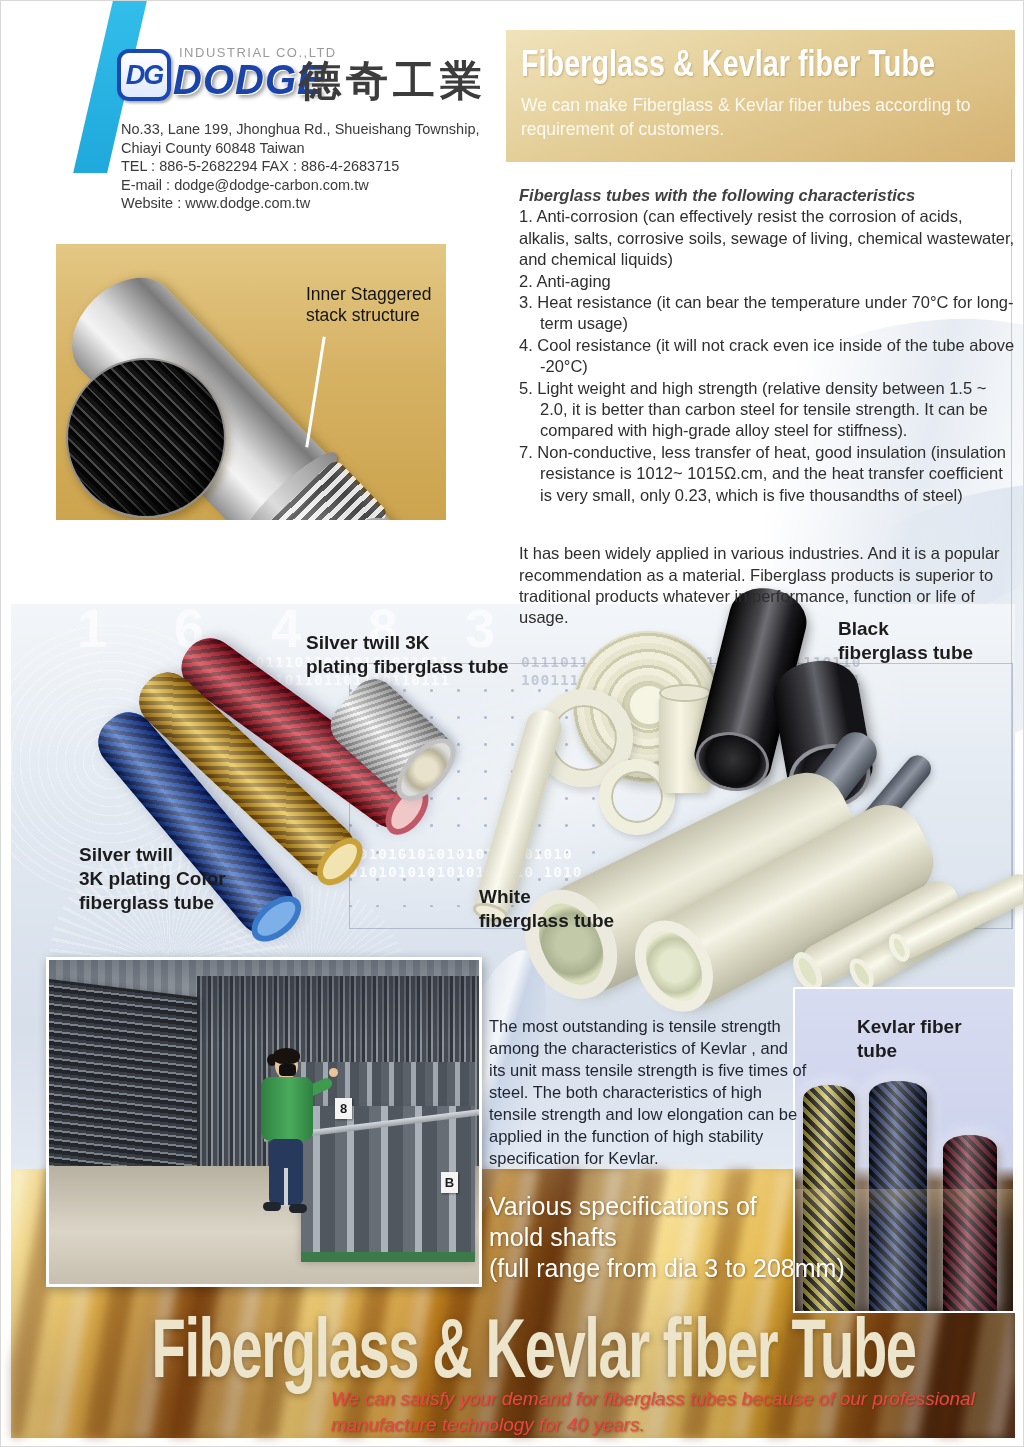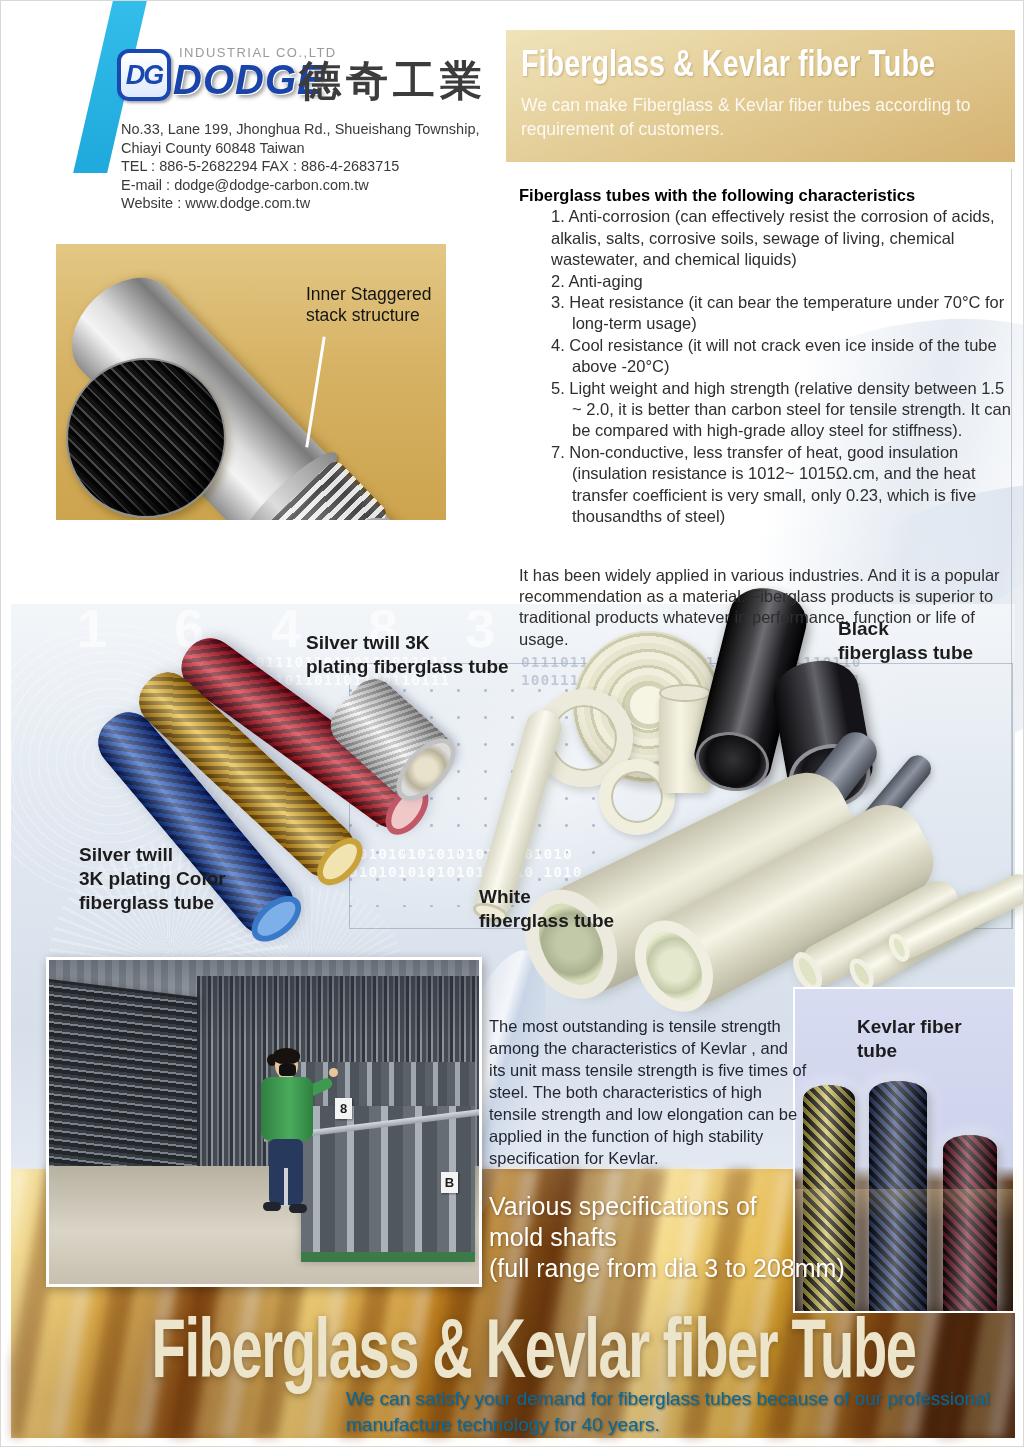--- a/index.html
+++ b/index.html
@@ -16,22 +16,22 @@
   .logo-chinese { left:298px; top:52px; font-size:42px; font-weight:bold; color:#3c3c3c; letter-spacing:5px; z-index:2; }
   .address { left:120px; top:119px; font-size:14.5px; color:#3a3a3a; line-height:18.5px; z-index:3; }
 
   
   .banner { left:505px; top:29px; width:509px; height:132px; background:linear-gradient(160deg,#f0e3bb 0%,#e3cd96 45%,#d5b272 100%); z-index:4; padding:13px 0 0 15px; }
   .banner-title { font-size:36px; font-weight:bold; color:#fff; transform:scaleX(.80); transform-origin:left top; white-space:nowrap; text-shadow:1px 1px 2px rgba(160,130,70,.5); }
   .banner-subtitle { margin-top:8px; font-size:19px; line-height:24px; color:rgba(255,255,255,.88); transform:scaleX(.92); transform-origin:left top; }
 
   
   .chars { left:518px; top:184px; width:497px; font-size:16.5px; line-height:21.4px; color:#2e2e2e; z-index:5; }
-  .chars-heading { font-weight:bold; color:#000000; }
-  .chars-item { padding-left:21px; text-indent:-21px;margin-left:32px; }
+  .chars-heading { font-weight:bold; color:#404040;font-style:italic; }
+  .chars-item { padding-left:21px; text-indent:-21px; }
   .chars-item.first { padding-left:0; text-indent:0; }
   .chars-closing { margin-top:37px; }
   .col-line { left:1010px; top:168px; width:1px; height:760px; background:rgba(150,150,160,.45); z-index:1; }
   .swoosh { border-radius:50%; pointer-events:none; }
 
   
   .diagram { left:55px; top:243px; width:390px; height:276px; background:linear-gradient(180deg,#e3c784 0%,#d6b264 45%,#cda44e 100%); overflow:hidden; z-index:2; }
   .diagram-label { left:250px; top:40px; font-size:17.5px; line-height:21px; color:#141414; z-index:6; }
   .diagram-pointer { left:258px; top:92px; width:2.5px; height:112px; background:#fff; transform:rotate(9deg); z-index:5; }
   .tube-body { left:115px; top:0px; width:118px; height:390px; transform:rotate(-44deg); transform-origin:center; background:linear-gradient(90deg,#8e8e8e 0%,#f4f4f4 32%,#dedede 52%,#7a7a7a 88%,#a7a7a7 100%); border-radius:60px 60px 14px 14px / 42px 42px 10px 10px; z-index:2; box-shadow:3px 4px 10px rgba(90,70,20,.35); }
@@ -148,21 +148,21 @@
   .photo-kevlar::after { content:""; position:absolute; left:0; top:62%; width:100%; height:10%; background:linear-gradient(180deg, rgba(235,210,160,.25), rgba(0,0,0,0)); }
   .kv-tube { position:absolute; border-radius:50% 50% 5px 5px / 14px 14px 4px 4px; box-shadow:0 0 18px rgba(255,255,255,.8), 2px 4px 10px rgba(0,0,0,.45); }
   .kv-tube::before { content:""; position:absolute; inset:0; border-radius:inherit; background:linear-gradient(90deg, rgba(0,0,0,.45), rgba(255,255,255,.35) 45%, rgba(0,0,0,.55)); }
   .kv-yellow { left:8px; top:96px; width:52px; height:230px; background:repeating-linear-gradient(45deg,#cdbc45 0 4px,#14120a 4px 8px); }
   .kv-blue { left:74px; top:92px; width:58px; height:234px; background:repeating-linear-gradient(45deg,#31477e 0 4px,#090b14 4px 8px); }
   .kv-red { left:148px; top:146px; width:54px; height:180px; background:repeating-linear-gradient(45deg,#7e1c2c 0 4px,#120509 4px 8px); }
 
   .specs { left:488px; top:1190px; font-size:25px; line-height:31px; color:#fff; z-index:5; text-shadow:1px 1px 3px rgba(90,50,0,.5); }
 
   .big-title { left:10px; top:1298px; width:1004px; text-align:center; font-size:78px; font-weight:bold; letter-spacing:-2px; color:#ece5cb; white-space:nowrap; transform:scaleX(.72) scaleY(1.08); transform-origin:center top; z-index:5; text-shadow:0 2px 8px rgba(80,50,10,.45); }
-  .footer-note { left:345px; top:1385px; font-size:19px; line-height:26px; color:#0369a1; z-index:5; text-shadow:1px 1px 2px rgba(80,50,10,.6); }
+  .footer-note { left:330px; top:1385px; font-size:19px; font-style:italic; line-height:26px; color:#ef4444; z-index:5; text-shadow:1px 1px 2px rgba(80,50,10,.6); }
 
   .rc-swoosh1 { left:640px; top:330px; width:500px; height:300px; background:linear-gradient(120deg, rgba(200,212,228,0) 30%, rgba(200,212,228,.45) 55%, rgba(200,212,228,0) 80%); transform:rotate(-18deg); z-index:0; }
   .rc-swoosh2 { left:760px; top:500px; width:420px; height:240px; background:linear-gradient(120deg, rgba(190,204,224,0) 30%, rgba(190,204,224,.4) 55%, rgba(190,204,224,0) 80%); transform:rotate(-22deg); z-index:0; }
   .bl-swoosh { left:440px; top:944px; width:90px; height:300px; background:linear-gradient(90deg, rgba(255,255,255,0), rgba(255,255,255,.7) 45%, rgba(170,190,220,.35) 60%, rgba(255,255,255,0)); transform:rotate(16deg); z-index:1; }
 </style>
 </head>
 <body>
 
 <div id="page">
 

